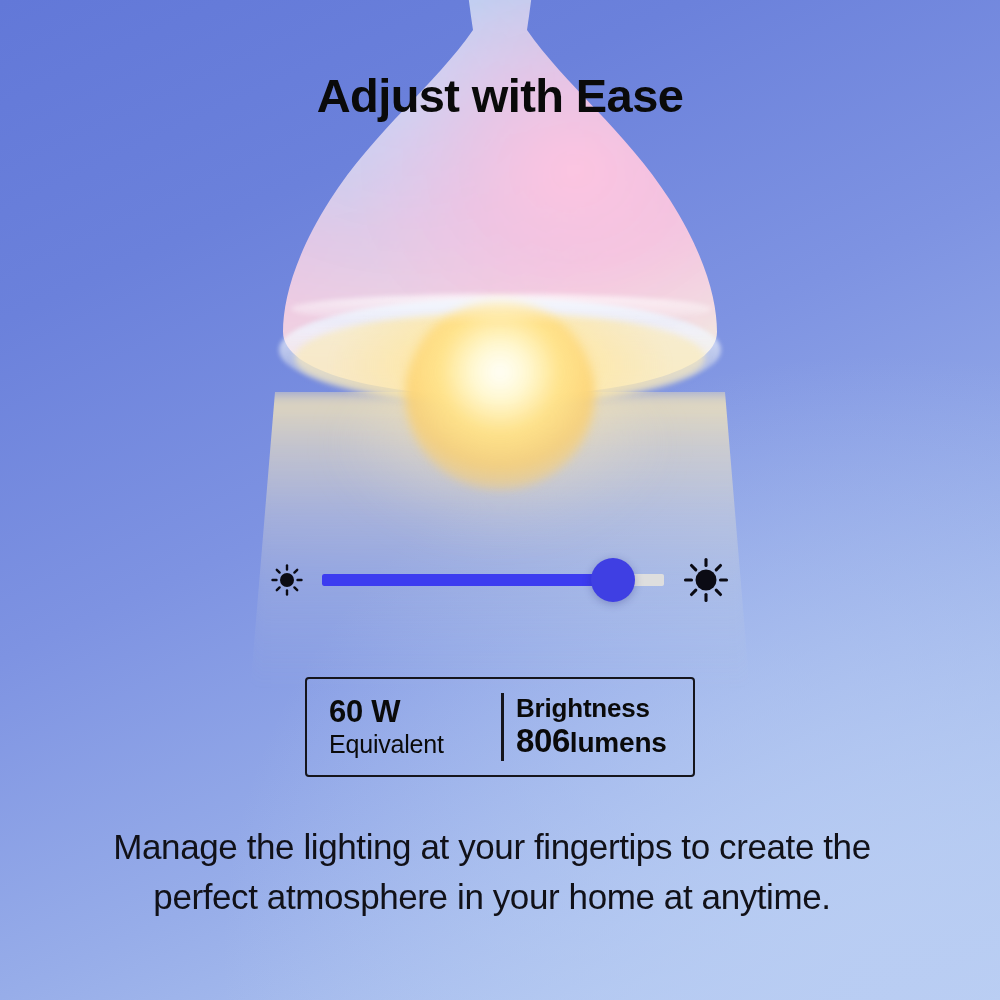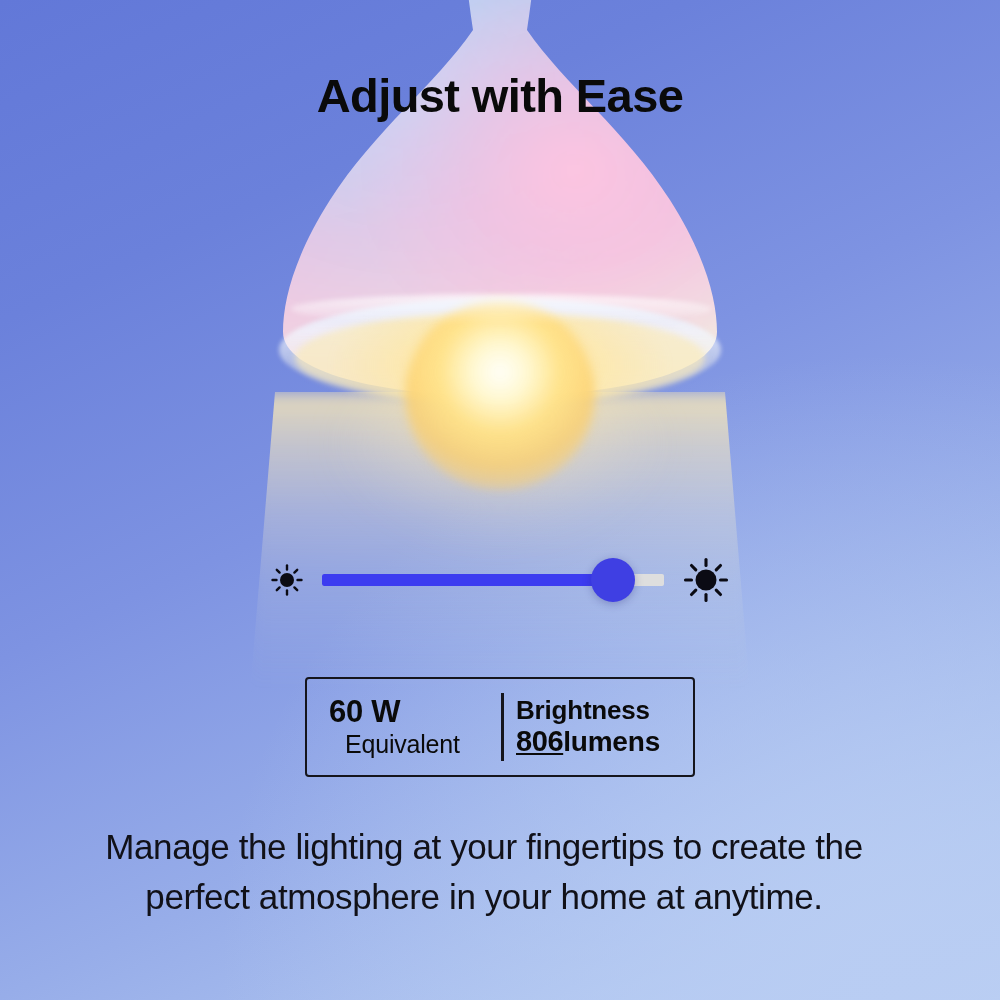--- a/index.html
+++ b/index.html
@@ -258,50 +258,48 @@
     font-size: 31px;
     font-weight: 700;
     line-height: 1.08;
     letter-spacing: -0.3px;
   }
   .watt-label {
     font-size: 25px;
     font-weight: 400;
     line-height: 1.2;
     letter-spacing: -0.2px;
-    margin-left: 16px;
   }
   .bright-label {
     font-size: 26px;
     font-weight: 700;
     line-height: 1.1;
     letter-spacing: -0.2px;
   }
   .lumen-line {
     display: flex;
     align-items: baseline;
     line-height: 1.14;
   }
   .lumen-value {
-    font-size: 29px;
+    font-size: 33px;
     font-weight: 700;
     letter-spacing: -0.4px;
-    text-decoration: underline;
   }
   .lumen-unit {
     font-size: 28px;
     font-weight: 700;
     margin-left: 0;
     letter-spacing: -0.2px;
   }
 
   
   .caption {
     position: absolute;
-    left: 64px;
+    left: 72px;
     top: 822px;
     width: 840px;
     text-align: center;
     font-size: 35px;
     font-weight: 400;
     line-height: 1.42;
     letter-spacing: -0.4px;
     color: #111118;
     z-index: 10;
   }

